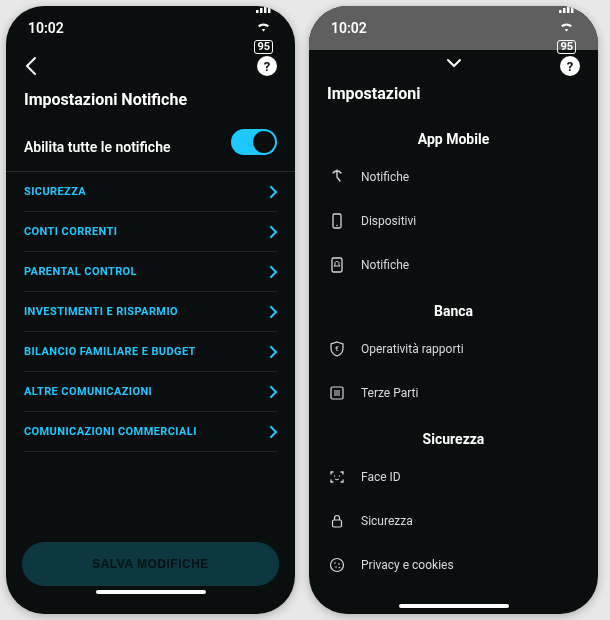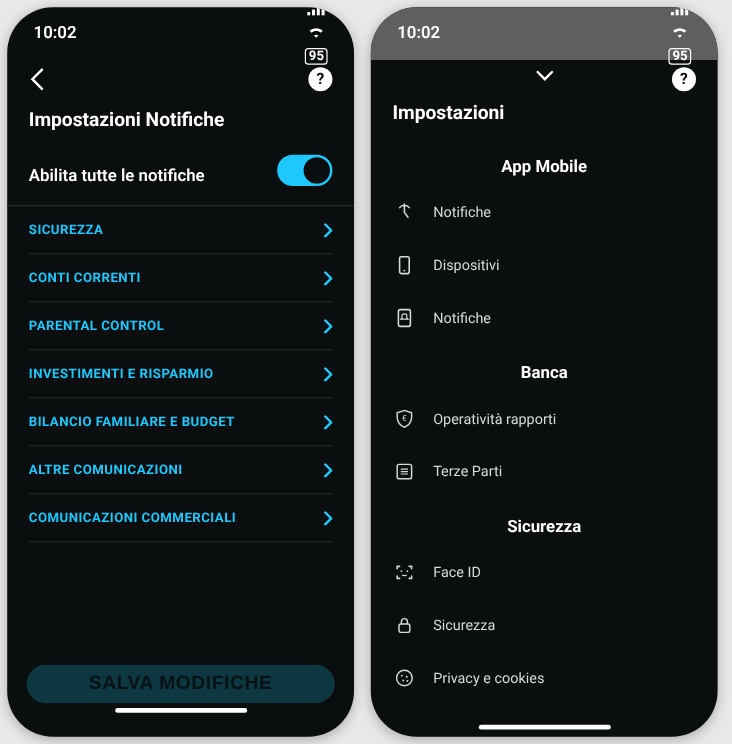--- a/index.html
+++ b/index.html
@@ -113,26 +113,26 @@
     font-size: 11px;
     font-weight: 700;
     letter-spacing: 0.4px;
     cursor: pointer;
   }
   .cat-item .chev { color: #1ec8ff; }
   
   .save-area { margin-top: auto; padding: 8px 16px 14px 16px; }
   .save-btn {
     width: 100%;
-    height: 32px;
+    height: 44px;
     border: none;
     border-radius: 24px;
     background: #0d3842;
     color: #081214;
-    font-size: 16px;
+    font-size: 12px;
     font-weight: 700;
     letter-spacing: 0.5px;
     cursor: pointer;
   }
   .home-indicator {
     width: 110px;
     height: 4px;
     background: #fff;
     border-radius: 2px;
     margin: 4px auto 6px auto;

